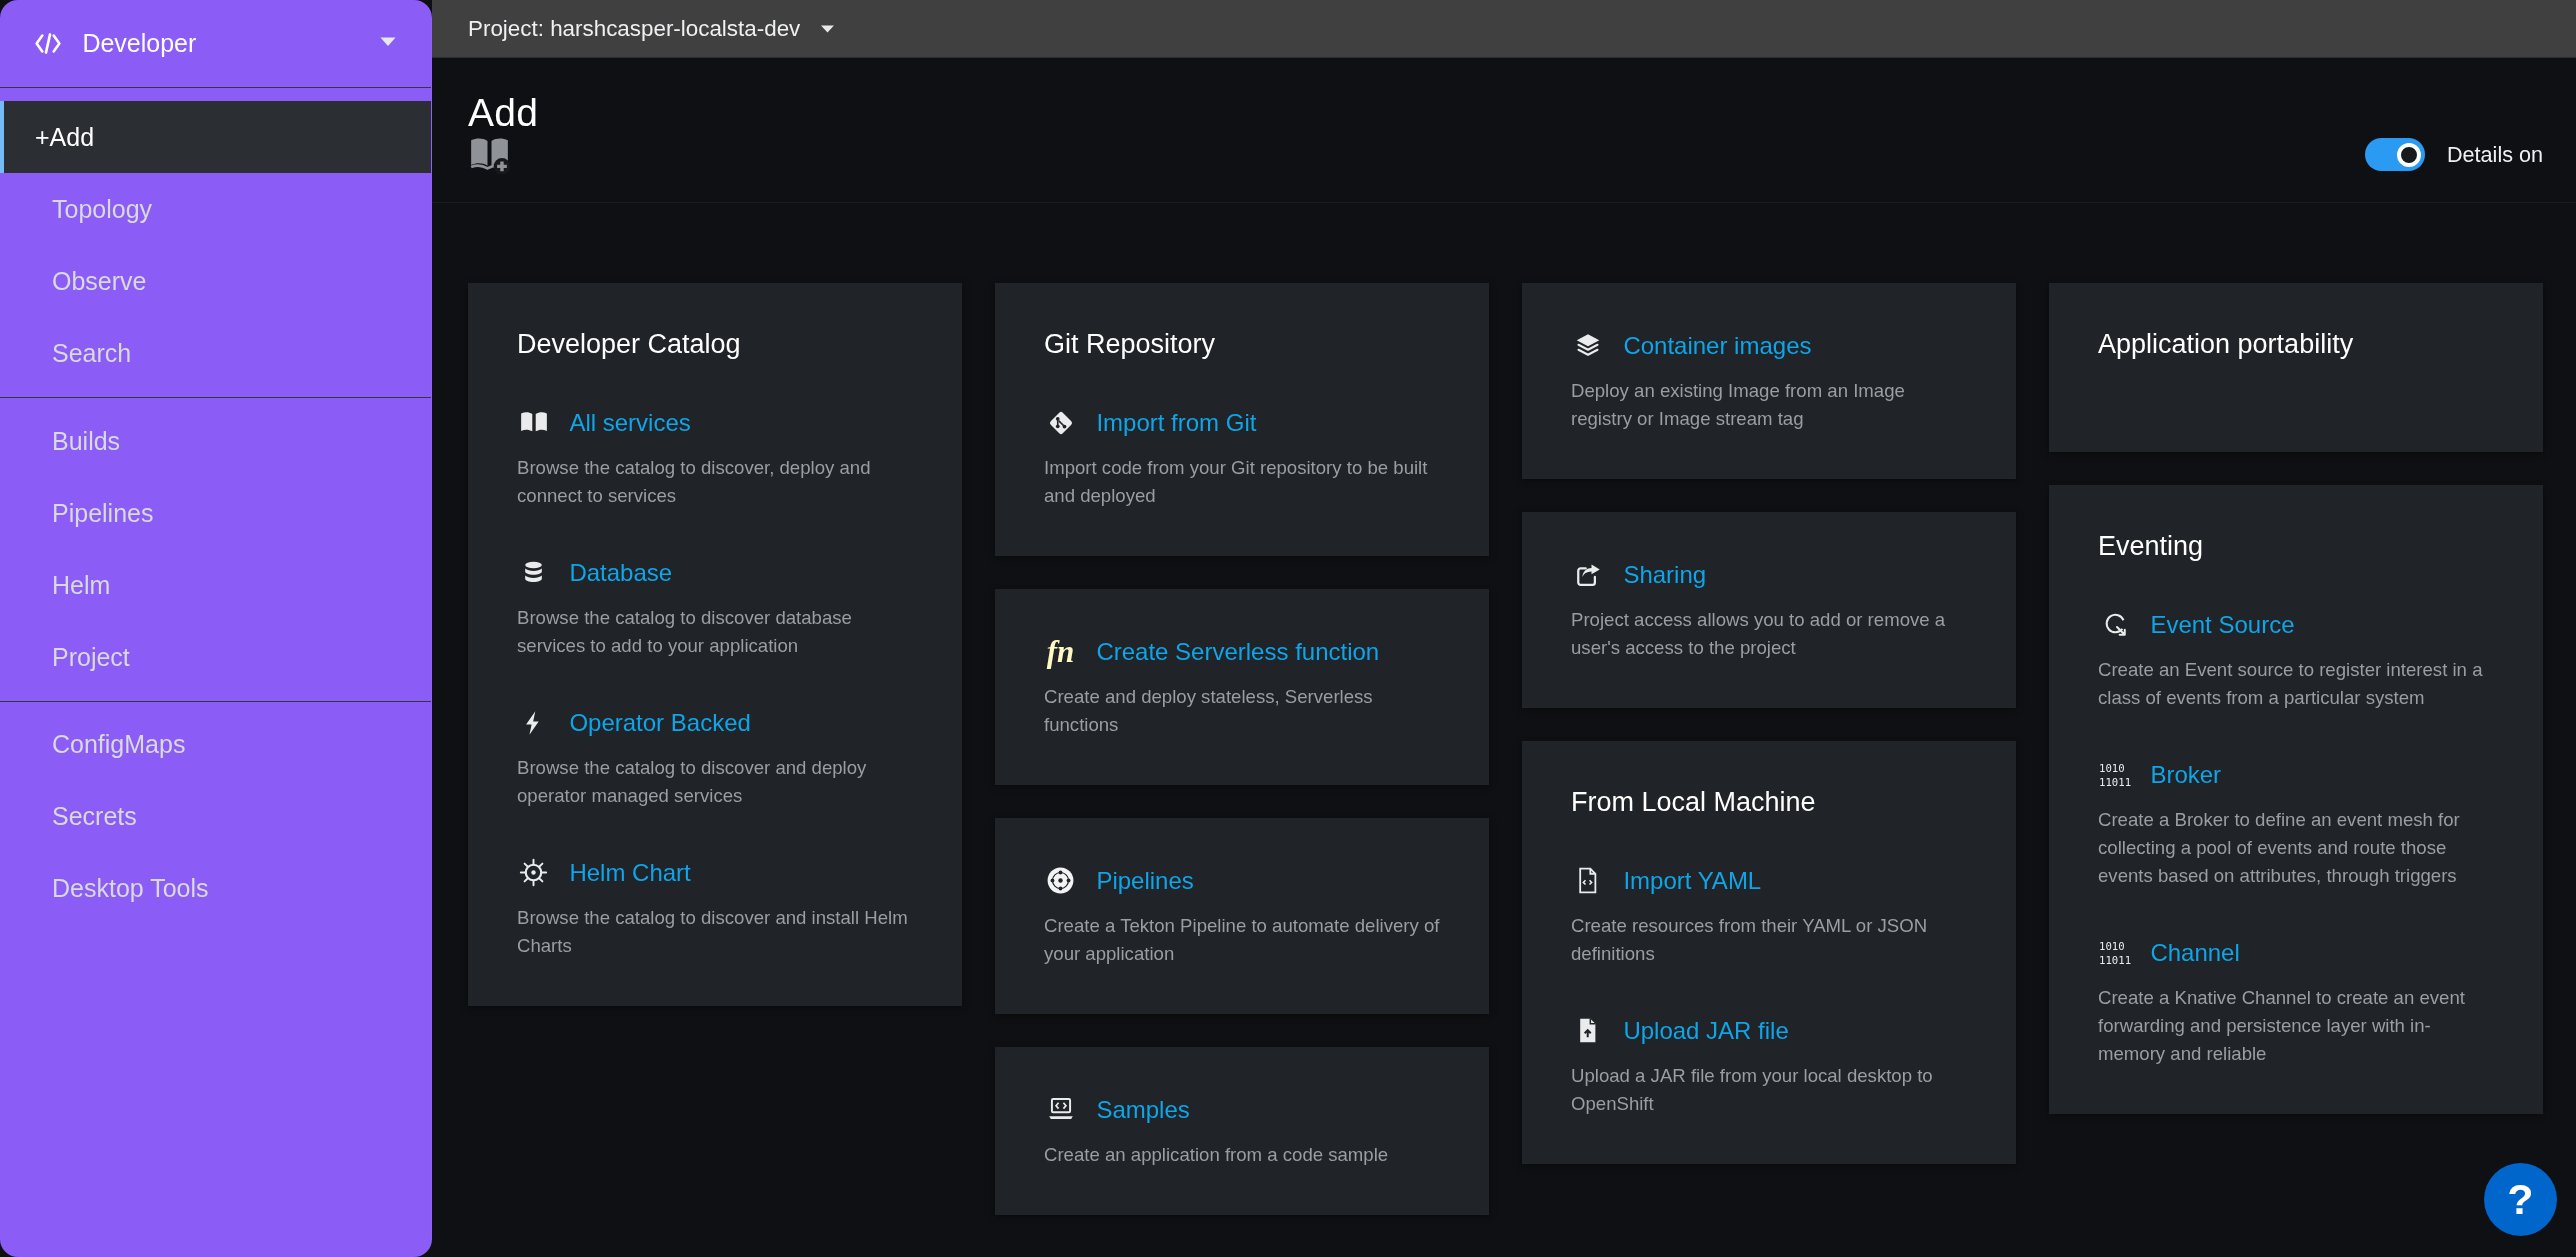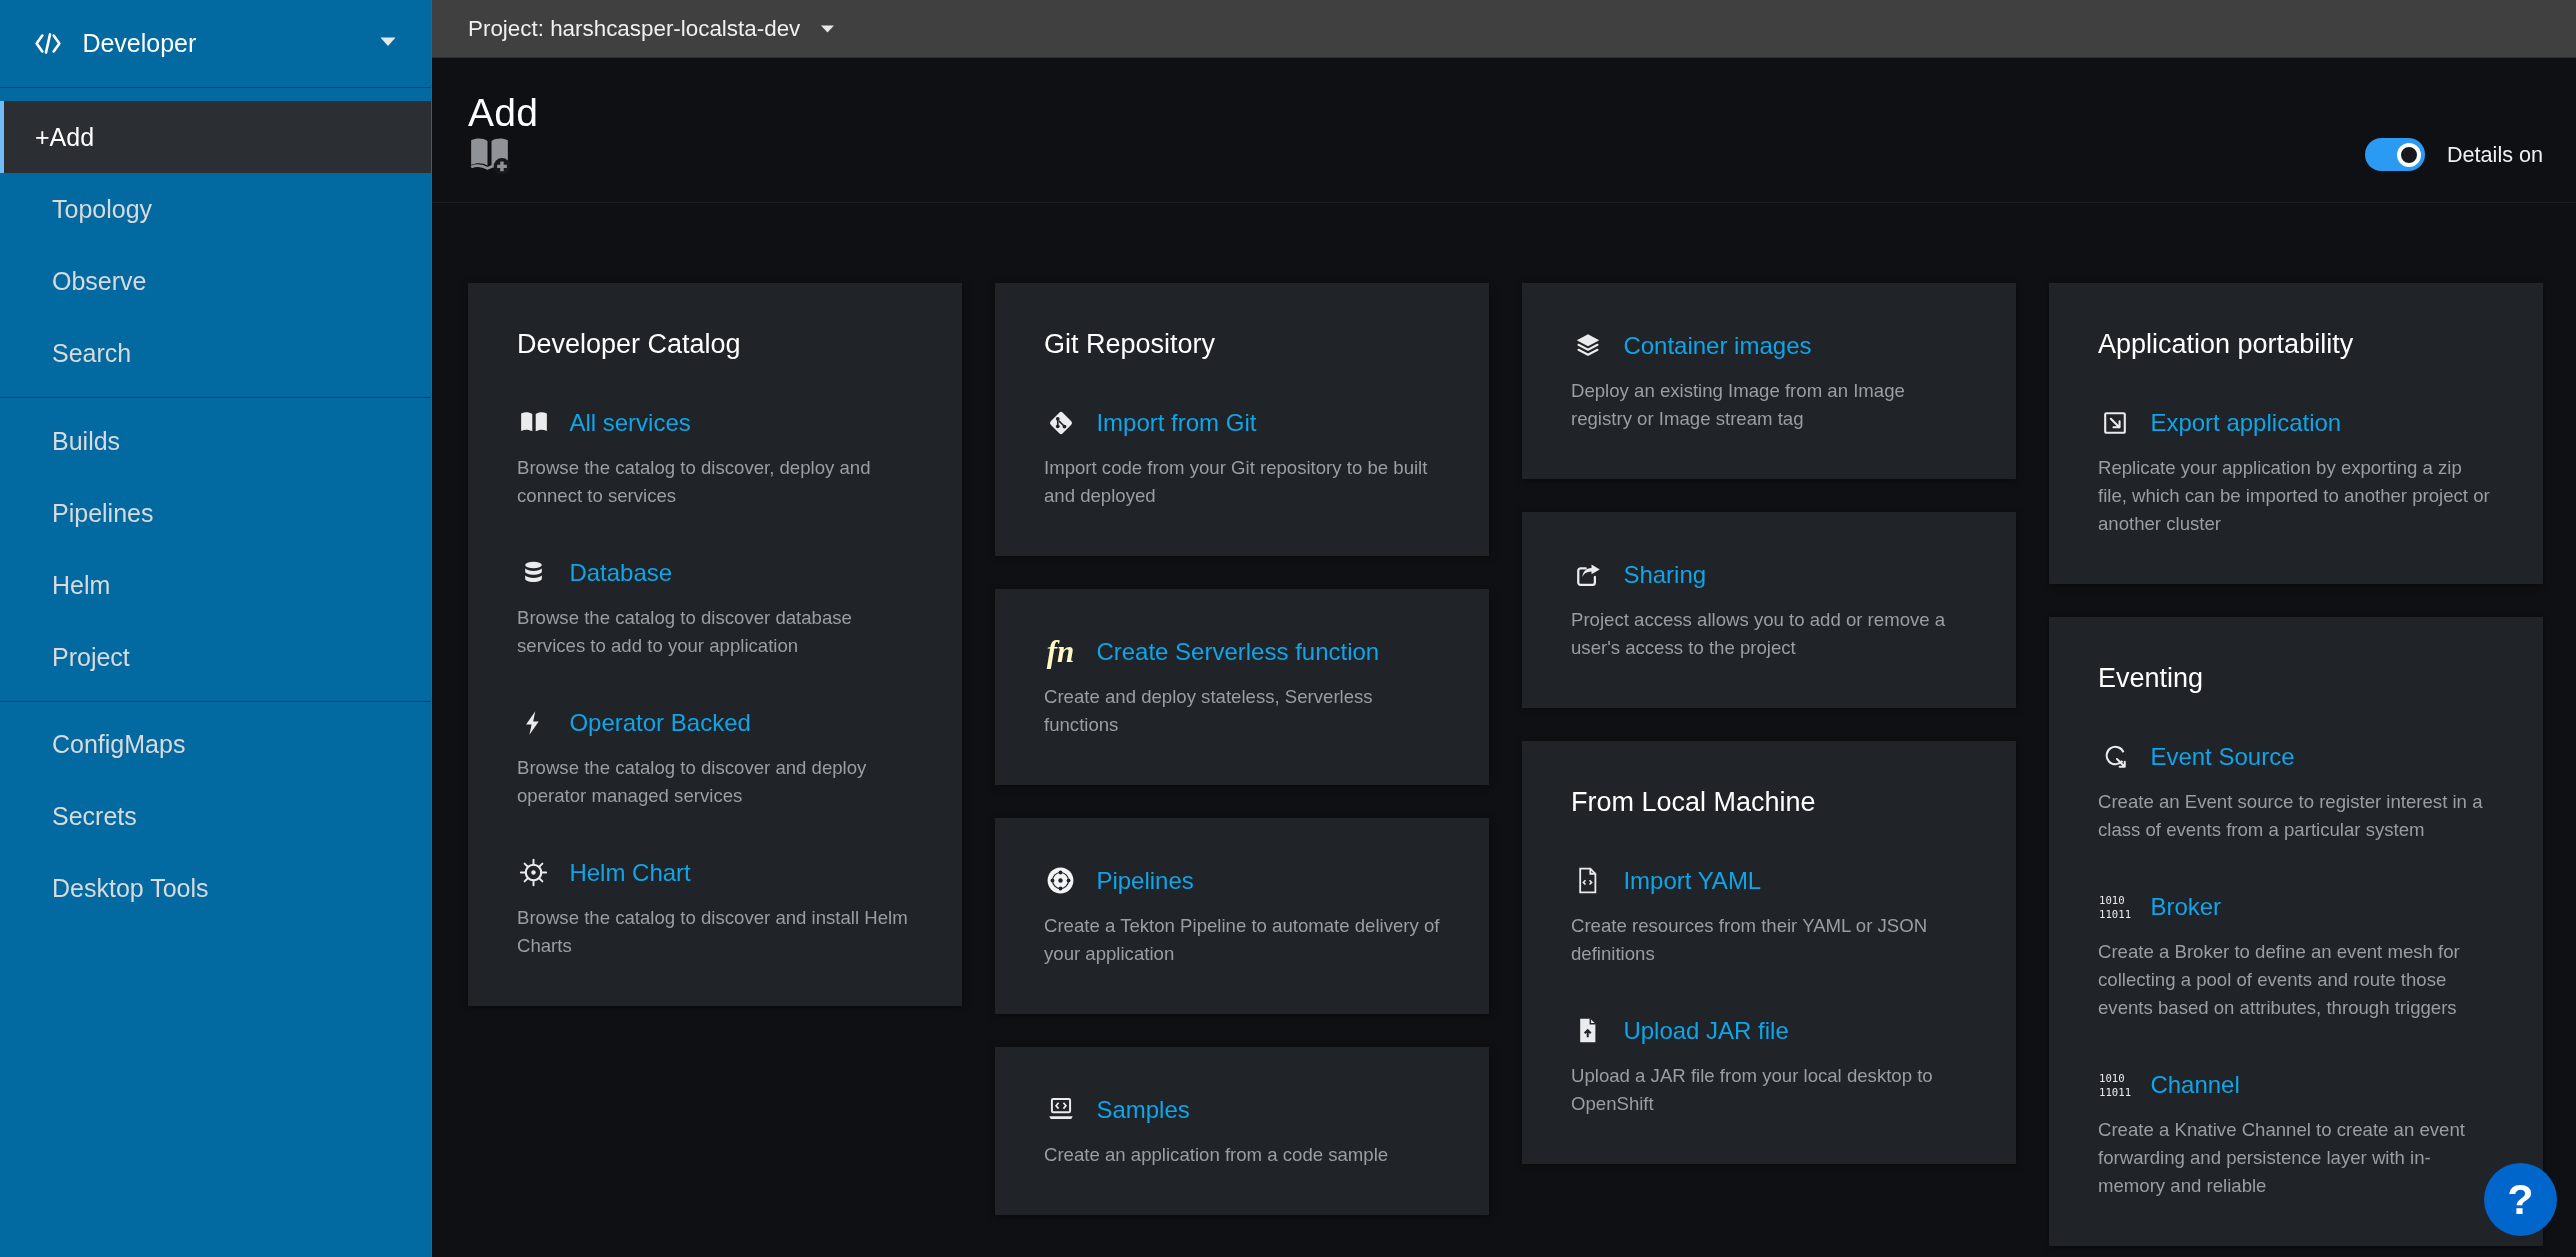--- a/index.html
+++ b/index.html
@@ -7,23 +7,23 @@
   body {
     width:2576px; height:1257px; overflow:hidden;
     display:flex;
     background:#0e1013;
     font-family:"Liberation Sans", sans-serif;
     -webkit-font-smoothing:antialiased;
   }
   
   .sidebar {
     width:432px; flex-shrink:0;
-    background:#0369a1;
+    background:#8b5cf6;
     border-right:0.7px solid rgba(255,255,255,.04);
-    display:flex; flex-direction:column;
+    display:flex; flex-direction:column;border-radius:18px;
   }
   .persp {
     height:88px; flex-shrink:0;
     border-bottom:0.7px solid #33373b;
     display:flex; align-items:center;
     padding:0 34px 0 33px;
     cursor:pointer;
   }
   .persp-label { font-size:25px; color:#ffffff; margin-left:19.4px; }
   .persp-caret { margin-left:auto; }
@@ -370,32 +370,20 @@
             <span class="item-title">Upload JAR file</span>
           </div>
           <div class="item-desc">Upload a JAR file from your local desktop to OpenShift</div>
         </div>
       </div>
     </div>
 
     <div class="col">
       <div class="card">
         <h2 class="card-title">Application portability</h2>
-        <div class="item">
-          <div class="item-head">
-            <span class="item-icon">
-              <svg width="28" height="28" viewBox="0 0 24 24" fill="none" stroke="#e9ebed" stroke-width="1.8">
-                <rect x="3.6" y="3.6" width="16.8" height="16.8" rx="1"></rect>
-                <path d="M8.4 8.4l7.3 7.3M15.9 10.5v5.2h-5.2" stroke-linecap="round" stroke-linejoin="round"></path>
-              </svg>
-            </span>
-            <span class="item-title">Export application</span>
-          </div>
-          <div class="item-desc">Replicate your application by exporting a zip file, which can be imported to another project or another cluster</div>
-        </div>
       </div>
 
       <div class="card">
         <h2 class="card-title">Eventing</h2>
 
         <div class="item">
           <div class="item-head">
             <span class="item-icon">
               <svg width="30" height="30" viewBox="0 0 24 24" fill="none" stroke="#e9ebed" stroke-width="1.6">
                 <path d="M17.9 15.1a7 7 0 1 1 .9-6.9"></path>

